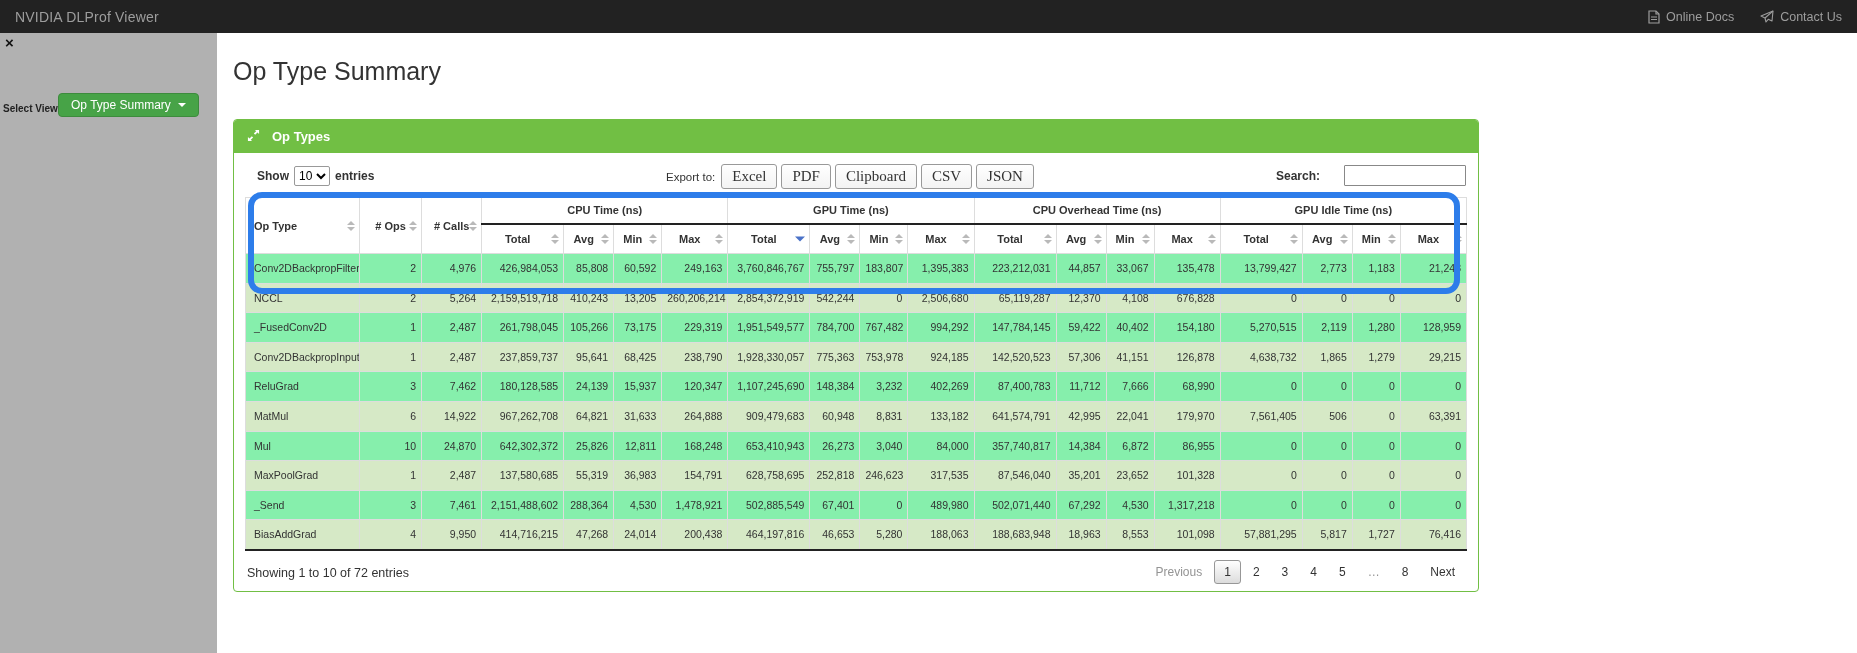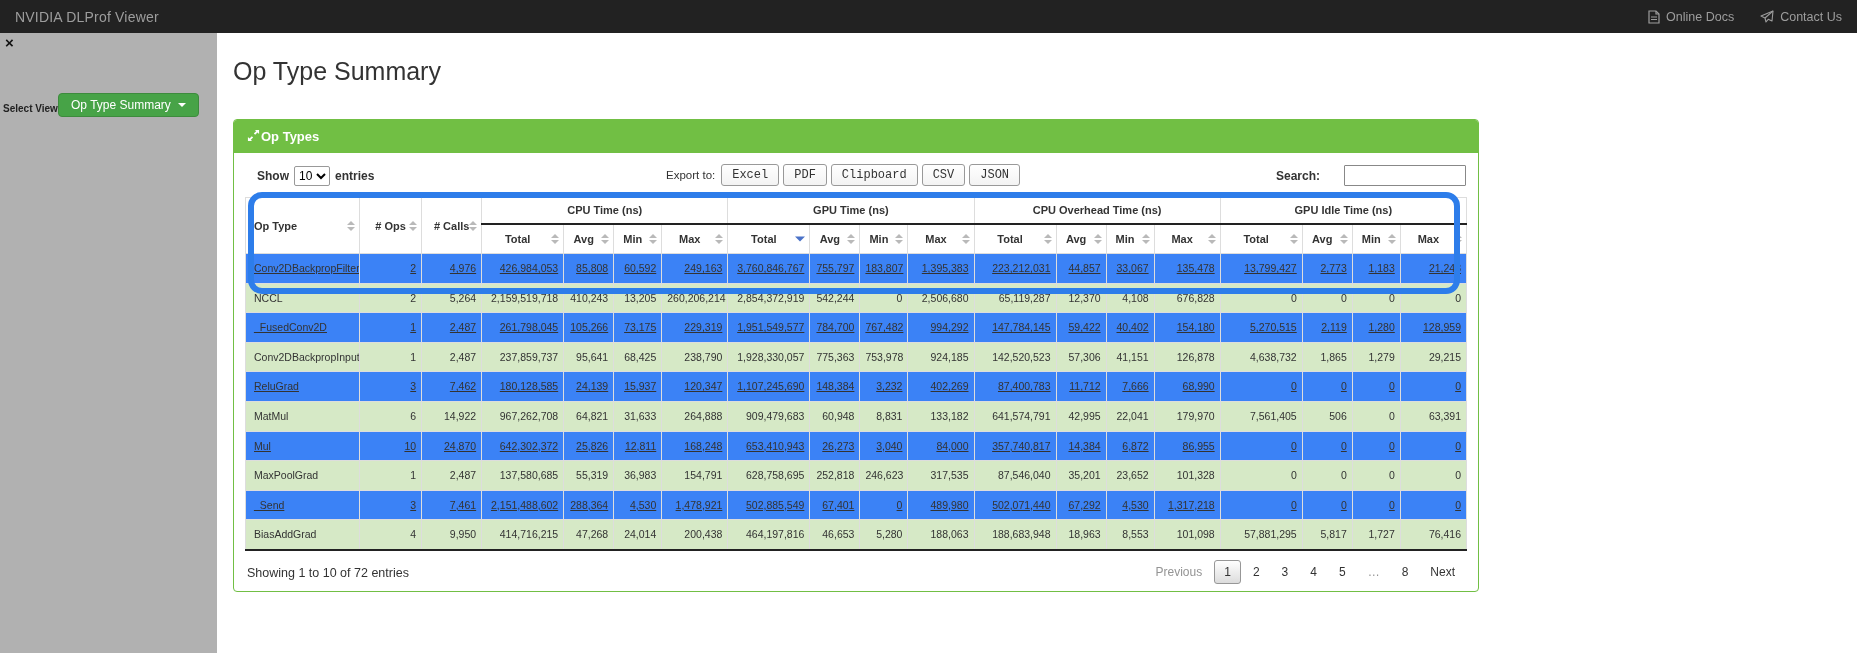--- a/index.html
+++ b/index.html
@@ -49,54 +49,54 @@
   }
   .caret{width:0;height:0;border-left:4px solid transparent;border-right:4px solid transparent;border-top:4px solid #fff;}
   
   .page-title{position:absolute;left:233px;top:57px;font-size:25px;font-weight:500;color:#333;}
   .panel{
     position:absolute;left:233px;top:119px;width:1246px;height:473px;
     background:#fff;border:1px solid var(--panel-green);border-radius:4px;
   }
   .panel-header{
     height:33px;background:var(--panel-green);border-radius:3px 3px 0 0;
-    display:flex;align-items:center;gap:1px;padding:0 13px;
+    display:flex;align-items:center;gap:12px;padding:0 13px;
     color:#fff;font-size:13px;font-weight:bold;
   }
   .panel-body{position:relative;padding:10px 11px;}
   
   .controls{position:relative;height:34px;font-size:12px;}
   .show-entries{position:absolute;left:12px;top:3px;display:flex;align-items:center;gap:5px;font-weight:bold;}
   .entries-select{height:20px;font-size:12px;border:1px solid #999;border-radius:2px;background:#fff;font-family:"Liberation Sans",sans-serif;}
   .export-group{position:absolute;left:421px;top:1px;display:flex;align-items:center;gap:4px;}
   .export-label{font-size:11.5px;color:#333;margin-right:2px;}
   .export-btn{
-    font-size:12px;color:#333;background:linear-gradient(#ffffff,#f3f3f3);
+    font-size:15px;color:#333;background:linear-gradient(#ffffff,#f3f3f3);
     border:1px solid #999;border-radius:3px;padding:3px 10px;cursor:pointer;
-    font-family:Liberation Mono, monospace;
+    font-family:Liberation Serif, serif;
   }
   .search-group{position:absolute;right:1px;top:2px;display:flex;align-items:center;gap:24px;font-weight:bold;}
   .search-input{width:122px;height:21px;border:1px solid #888;border-radius:1px;font-size:12px;padding:0 4px;}
   
   table.optable{border-collapse:collapse;table-layout:fixed;width:1222px;font-size:11px;}
   .optable th,.optable td{border:1px solid #ddd;overflow:hidden;white-space:nowrap;}
   .optable thead th{font-weight:bold;color:#333;background:#fff;position:relative;}
   th.grp{height:26px;text-align:center;border-bottom:2px solid #222;padding:4px 6px;}
   th.fix{vertical-align:middle;padding:4px 8px;text-align:left;}
   th.fix.center{text-align:center;}
   th.sub{height:30px;text-align:center;padding:6px 16px 6px 6px;}
   .sort-icon{position:absolute;right:4px;top:50%;transform:translateY(-50%);display:inline-flex;flex-direction:column;gap:2px;}
   .sort-icon i{display:block;width:0;height:0;border-left:4px solid transparent;border-right:4px solid transparent;}
   .sort-icon i.up{border-bottom:4px solid #b9b9b9;}
   .sort-icon i.down{border-top:4px solid #b9b9b9;}
   .sort-icon.active i.down{border-top-color:var(--sort-active);border-left-width:5px;border-right-width:5px;border-top-width:5px;}
   .optable tbody td{padding:8px 5px;font-size:10.5px;line-height:1.2;color:#333;}
   .optable tbody td.num{text-align:right;}
   .optable tbody td.op{padding-left:8px;text-align:left;}
-  .optable tbody tr.odd{background:#3b82f6;text-decoration:underline;}
+  .optable tbody tr.odd{background:#86efac;}
   .optable tbody tr.even{background:var(--row-stripe-green);}
   .optable{border-bottom:2px solid #222;}
   
   .table-footer{position:relative;margin-top:9px;height:28px;}
   .table-info{position:absolute;left:2px;top:6px;font-size:12.5px;color:#333;}
   .pagination{position:absolute;right:2px;top:0;display:flex;align-items:center;gap:2px;font-size:12px;}
   .page-item{padding:4px 9px;color:#333;cursor:pointer;border:1px solid transparent;border-radius:3px;}
   .page-item.disabled{color:#949494;cursor:default;}
   .page-item.current{
     border:1px solid #979797;background:linear-gradient(#ffffff,#dcdcdc);

